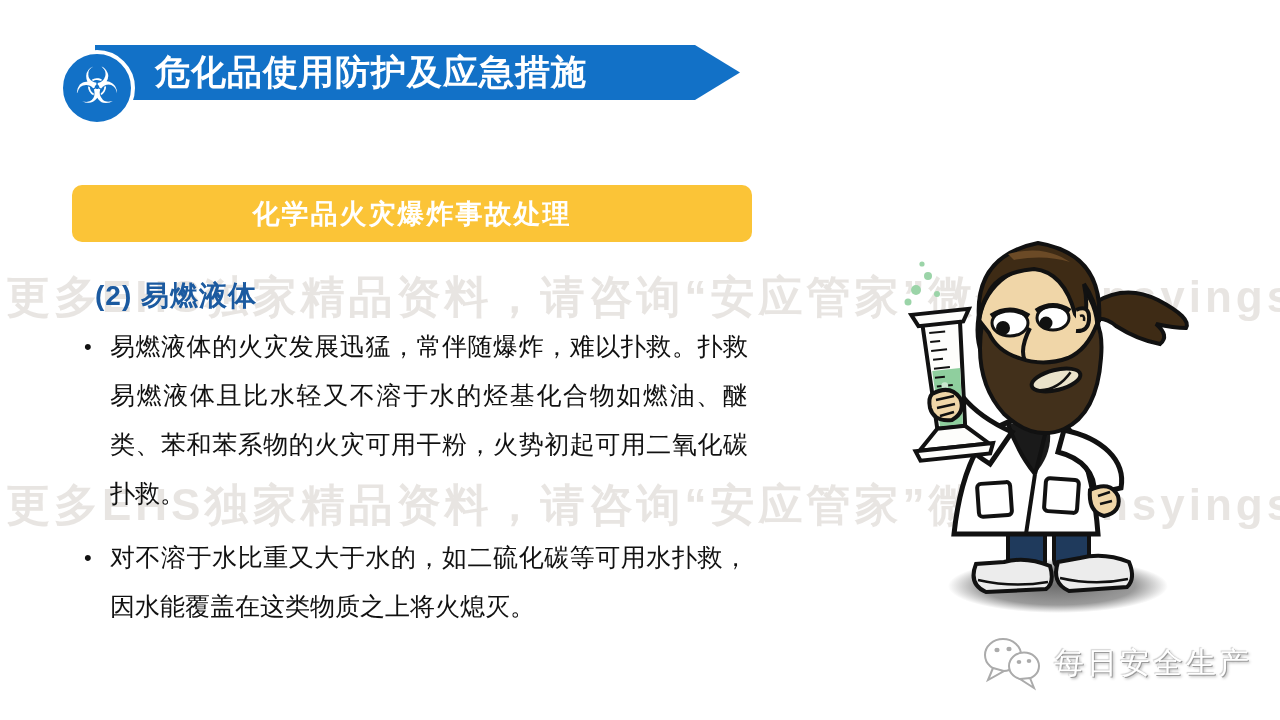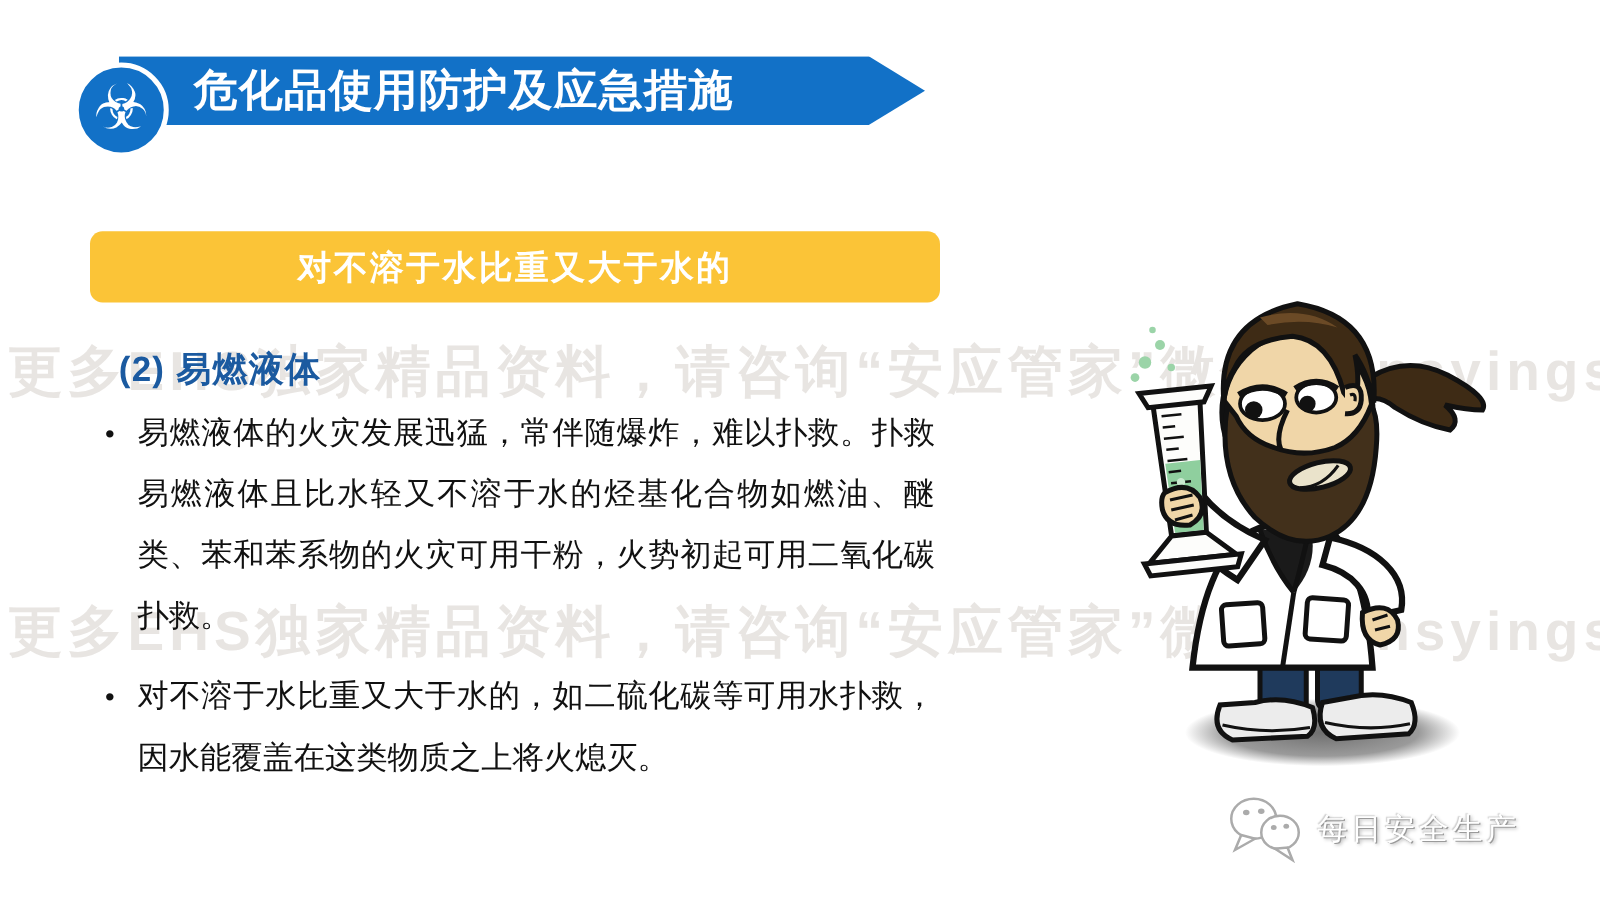--- a/index.html
+++ b/index.html
@@ -62,41 +62,41 @@
   }
   
   .scientist{position:absolute;left:858px;top:228px;width:340px;height:398px;z-index:2;}
   
   .brand{
     position:absolute;left:978px;top:632px;z-index:3;
     display:flex;align-items:center;gap:8px;
   }
   .brand-icon{width:68px;height:62px;}
   .brand-name{
-    color:#ffffff;font-size:24px;letter-spacing:3px;
+    color:#ffffff;font-size:30px;letter-spacing:3px;
     text-shadow:1px 1px 0 #9a9a9a, 2px 2px 3px #b5b5b5, -1px -1px 1px #cfcfcf;
   }
 </style>
 </head>
 <body>
 
 <div class="slide">
 
   <div class="watermark wm1">更多EHS独家精品资料，请咨询“安应管家”微信号ansyingsj1</div>
   <div class="watermark wm2">更多EHS独家精品资料，请咨询“安应管家”微信号ansyingsj1</div>
 
   <div class="header-banner">
     <span class="header-title">危化品使用防护及应急措施</span>
   </div>
   <div class="biohazard-badge">
     <span class="biohazard-glyph">☣</span>
   </div>
 
   <div class="yellow-banner">
-    <span class="yellow-banner-label">对不溶于水比重又大于水的</span>
+    <span class="yellow-banner-label">化学品火灾爆炸事故处理</span>
   </div>
 
   <div class="section-heading">(2) 易燃液体</div>
 
   <ul class="bullet-list">
     <li>易燃液体的火灾发展迅猛，常伴随爆炸，难以扑救。扑救易燃液体且比水轻又不溶于水的烃基化合物如燃油、醚类、苯和苯系物的火灾可用干粉，火势初起可用二氧化碳扑救。</li>
     <li>对不溶于水比重又大于水的，如二硫化碳等可用水扑救，因水能覆盖在这类物质之上将火熄灭。</li>
   </ul>
 
   <svg class="scientist" viewBox="0 0 340 398" xmlns="http://www.w3.org/2000/svg">

